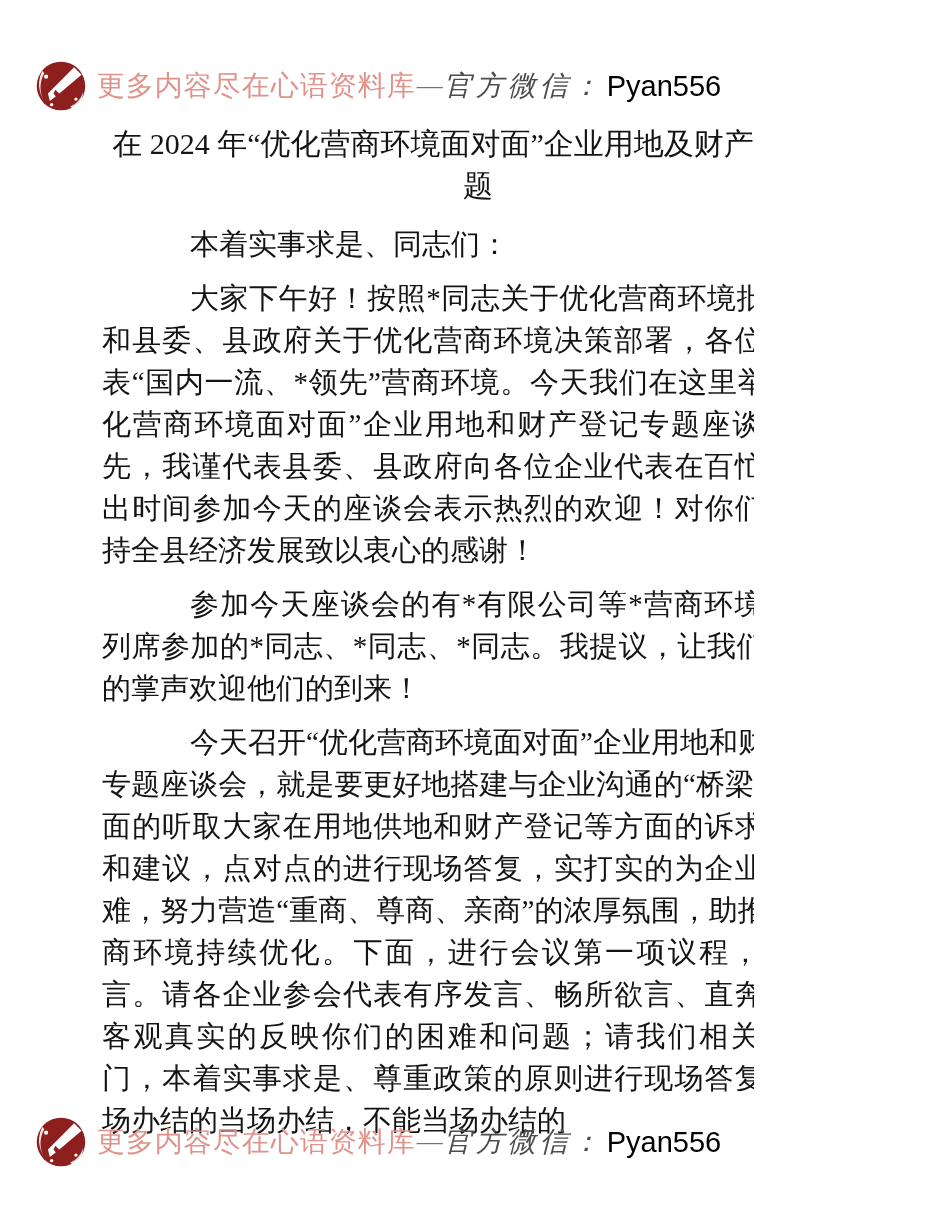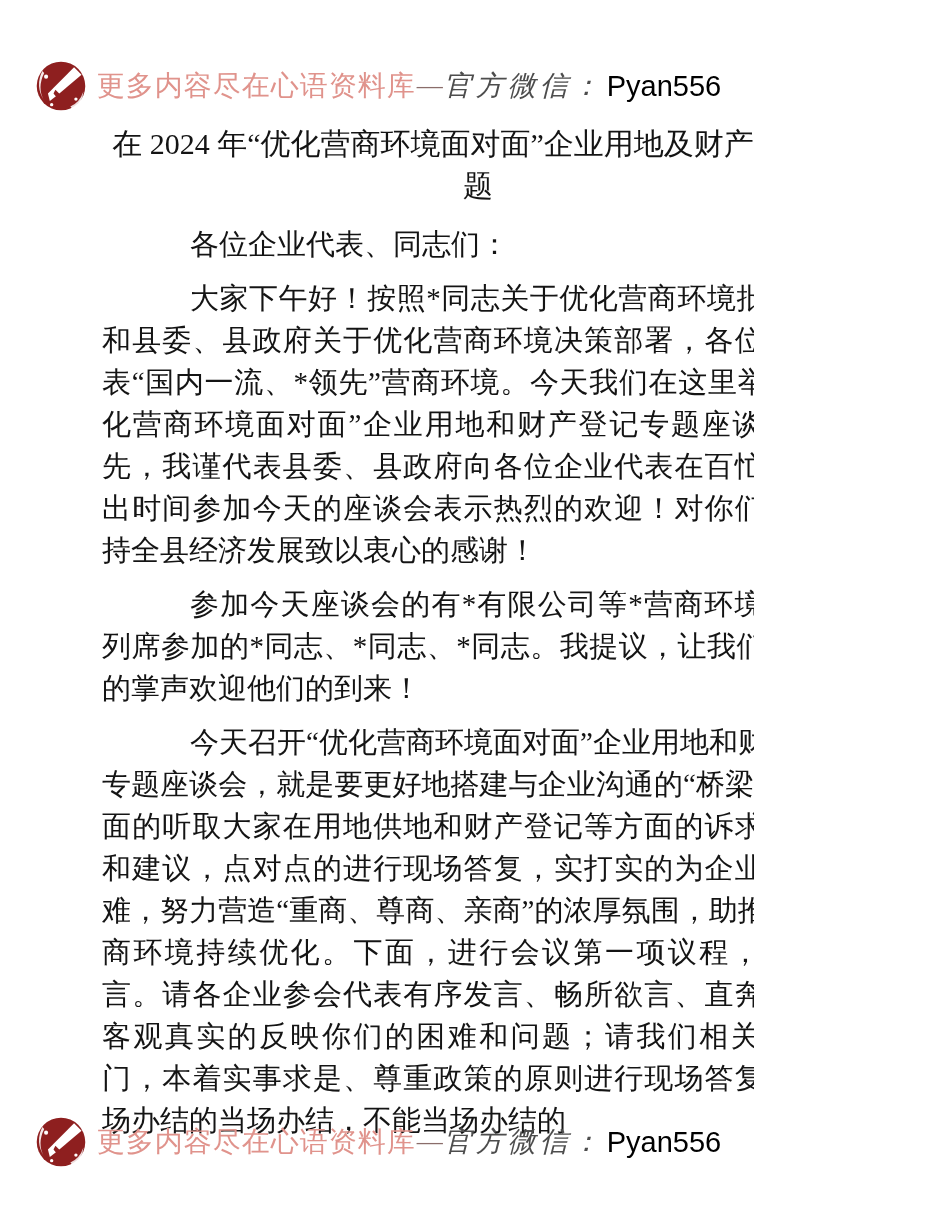--- a/index.html
+++ b/index.html
@@ -92,21 +92,21 @@
     <span class="wm-main">更多内容尽在心语资料库</span>
     <span class="wm-dash">—</span>
     <span class="wm-label">官方微信：</span>
     <span class="wm-id">Pyan556</span>
   </div>
 
   <div class="content">
     <h1 class="doc-title">
       <span>在 2024 年“优化营商环境面对面”企业用地及财产登记专题</span><br>
     </h1>
-    <p class="doc-p">各位企业代表、同志们：</p>
+    <p class="doc-p">本着实事求是、同志们：</p>
     <p class="doc-p">大家下午好！按照*同志关于优化营商环境批示要求和县委、县政府关于优化营商环境决策部署，各位企业代表“国内一流、*领先”营商环境。今天我们在这里举行*“优化营商环境面对面”企业用地和财产登记专题座谈会。首先，我谨代表县委、县政府向各位企业代表在百忙之中抽出时间参加今天的座谈会表示热烈的欢迎！对你们大力支持全县经济发展致以衷心的感谢！</p>
     <p class="doc-p">参加今天座谈会的有*有限公司等*营商环境，以及列席参加的*同志、*同志、*同志。我提议，让我们以热烈的掌声欢迎他们的到来！</p>
     <p class="doc-p">今天召开“优化营商环境面对面”企业用地和财产登记专题座谈会，就是要更好地搭建与企业沟通的“桥梁”，面对面的听取大家在用地供地和财产登记等方面的诉求、意见和建议，点对点的进行现场答复，实打实的为企业纾困解难，努力营造“重商、尊商、亲商”的浓厚氛围，助推全县营商环境持续优化。下面，进行会议第一项议程，座谈发言。请各企业参会代表有序发言、畅所欲言、直奔主题，客观真实的反映你们的困难和问题；请我们相关县级部门，本着实事求是、尊重政策的原则进行现场答复，能当场办结的当场办结，不能当场办结的</p>
   </div>
 
   <div class="watermark-row wm-bottom">
     <svg class="wm-logo" viewBox="0 0 60 60">
       <circle cx="30" cy="30" r="26" fill="#8e1f1f"></circle>
       <path d="M10 14 Q2 30 12 46 Q4 32 12 16 Z" fill="#ffffff" opacity="0.9"></path>
       <polygon points="44,10 52,18 26,40 18,46 16,38" fill="#ffffff"></polygon>

